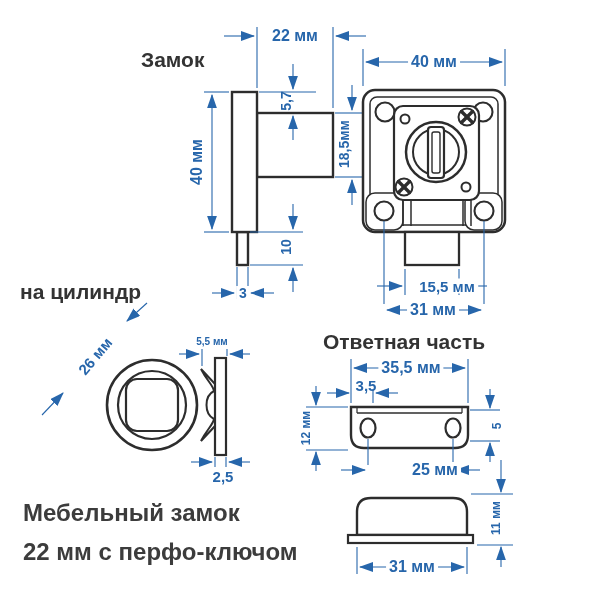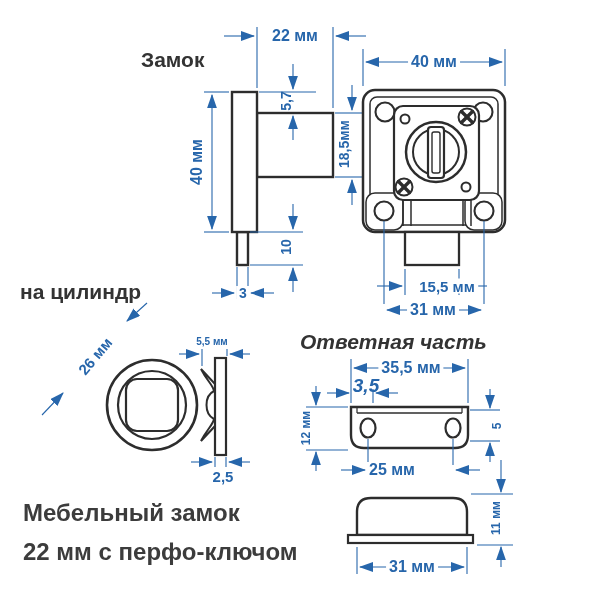--- a/index.html
+++ b/index.html
@@ -10,21 +10,21 @@
   }
   #stage svg{position:absolute;left:0;top:0;}
   .lbl{
     position:absolute;color:var(--dim,#2766ab);font-weight:bold;
     white-space:nowrap;transform:translate(-50%,-50%);line-height:1;
   }
   .lbl.r90{transform:translate(-50%,-50%) rotate(-90deg);}
   .lbl.r50{transform:translate(-50%,-50%) rotate(-50deg);}
   .lbl.bg{background:#fff;padding:0 3px;}
   .f16{font-size:16px;} .f15{font-size:15px;} .f14{font-size:14px;}
-  .f13{font-size:19px;font-style:italic;} .f12{font-size:12px;} .f10{font-size:10px;}
+  .f13{font-size:15px;} .f12{font-size:12px;} .f10{font-size:10px;}
   .h{
     position:absolute;color:var(--head,#333333);font-weight:bold;
     font-size:21px;white-space:nowrap;line-height:1;
   }
   .cap{
     position:absolute;color:var(--cap,#3c3c3c);font-weight:bold;
     font-size:24px;white-space:nowrap;line-height:1;
   }
 </style>
 </head>
@@ -200,21 +200,21 @@
       <line x1="501" y1="567" x2="501" y2="547" marker-end="url(#ah)"></line>
 
       <line x1="357" y1="547" x2="357" y2="574"></line>
       <line x1="467" y1="547" x2="467" y2="574"></line>
       <line x1="360" y1="567" x2="464" y2="567" marker-start="url(#ahs)" marker-end="url(#ah)"></line>
     </g>
   </svg>
 
   <div class="h" style="left:141px;top:49px;">Замок</div>
   <div class="h" style="left:20px;top:281px;">на цилиндр</div>
-  <div class="h" style="left:300px;top:331px;font-style:italic;">Ответная часть</div>
+  <div class="h" style="left:323px;top:331px;">Ответная часть</div>
 
   <div class="cap" style="left:23px;top:501px;">Мебельный замок</div>
   <div class="cap" style="left:23px;top:540px;">22 мм с перфо-ключом</div>
 
   <div class="lbl f16" style="left:295px;top:36px;">22 мм</div>
   <div class="lbl r90 f14" style="left:286px;top:101px;">5,7</div>
   <div class="lbl r90 f16" style="left:197px;top:162px;">40 мм</div>
   <div class="lbl r90 f14" style="left:344px;top:144px;">18,5мм</div>
   <div class="lbl r90 f14" style="left:286px;top:247px;">10</div>
   <div class="lbl f14 bg" style="left:243px;top:293px;">3</div>
@@ -224,18 +224,18 @@
   <div class="lbl f16 bg" style="left:433px;top:310px;">31 мм</div>
 
   <div class="lbl r50 f15" style="left:95px;top:356px;">26 мм</div>
   <div class="lbl f10" style="left:212px;top:342px;">5,5 мм</div>
   <div class="lbl f15" style="left:223px;top:476px;">2,5</div>
 
   <div class="lbl f16 bg" style="left:411px;top:368px;">35,5 мм</div>
   <div class="lbl f13" style="left:366px;top:385px;">3,5</div>
   <div class="lbl r90 f12" style="left:306px;top:428px;">12 мм</div>
   <div class="lbl r90 f12" style="left:497px;top:426px;">5</div>
-  <div class="lbl f16 bg" style="left:392px;top:470px;">25 мм</div>
+  <div class="lbl f16 bg" style="left:435px;top:470px;">25 мм</div>
 
   <div class="lbl r90 f12" style="left:496px;top:518px;">11 мм</div>
   <div class="lbl f16 bg" style="left:412px;top:567px;">31 мм</div>
 
 </div>
 
 </body></html>

